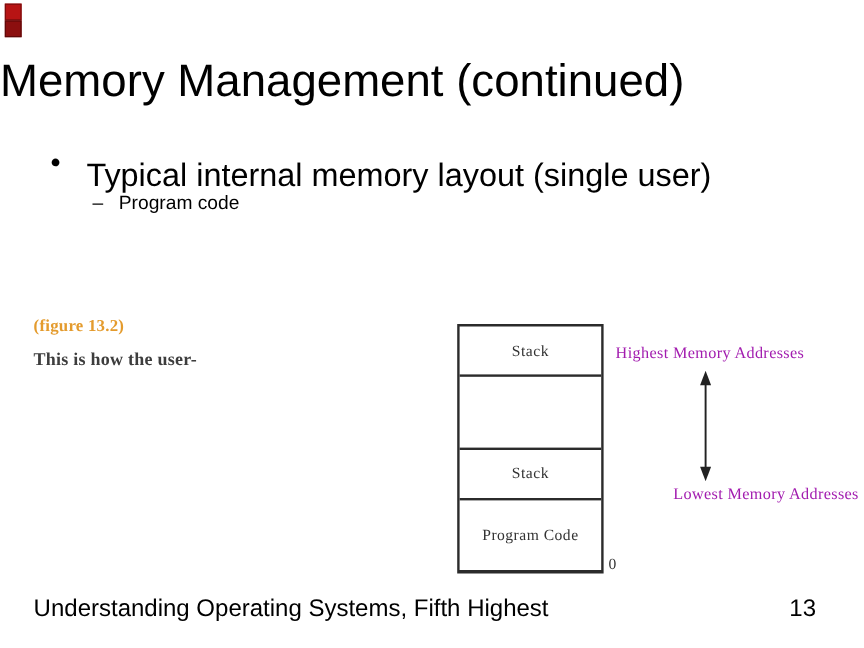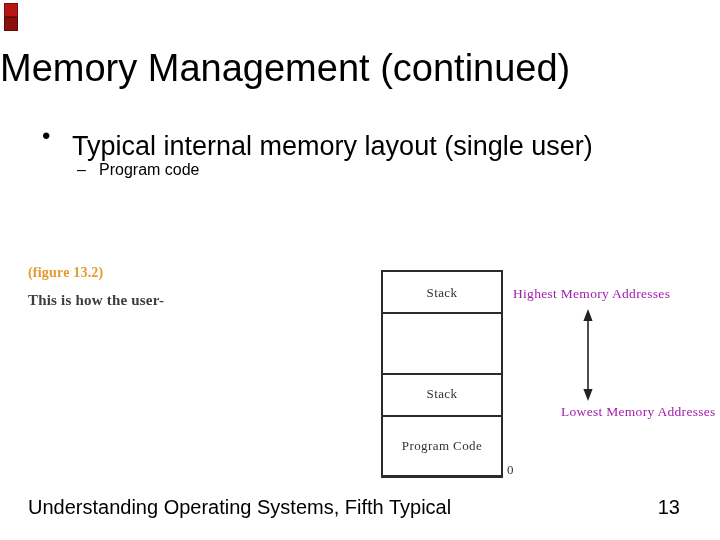--- a/index.html
+++ b/index.html
@@ -121,16 +121,16 @@
 
   <div class="addr-label high">Highest Memory Addresses</div>
   <div class="addr-label low">Lowest Memory Addresses</div>
 
   <svg class="range-arrow" width="16" height="92" viewBox="0 0 16 92">
     <line x1="8" y1="9" x2="8" y2="83" stroke="#222" stroke-width="1.6"></line>
     <polygon points="8,0 3.4,12 12.6,12" fill="#222"></polygon>
     <polygon points="8,92 3.4,80 12.6,80" fill="#222"></polygon>
   </svg>
 
-  <div class="footer-book">Understanding Operating Systems, Fifth Typical</div>
+  <div class="footer-book">Understanding Operating Systems, Fifth Highest</div>
   <div class="footer-page">13</div>
 
 </div>
 
 </body></html>

